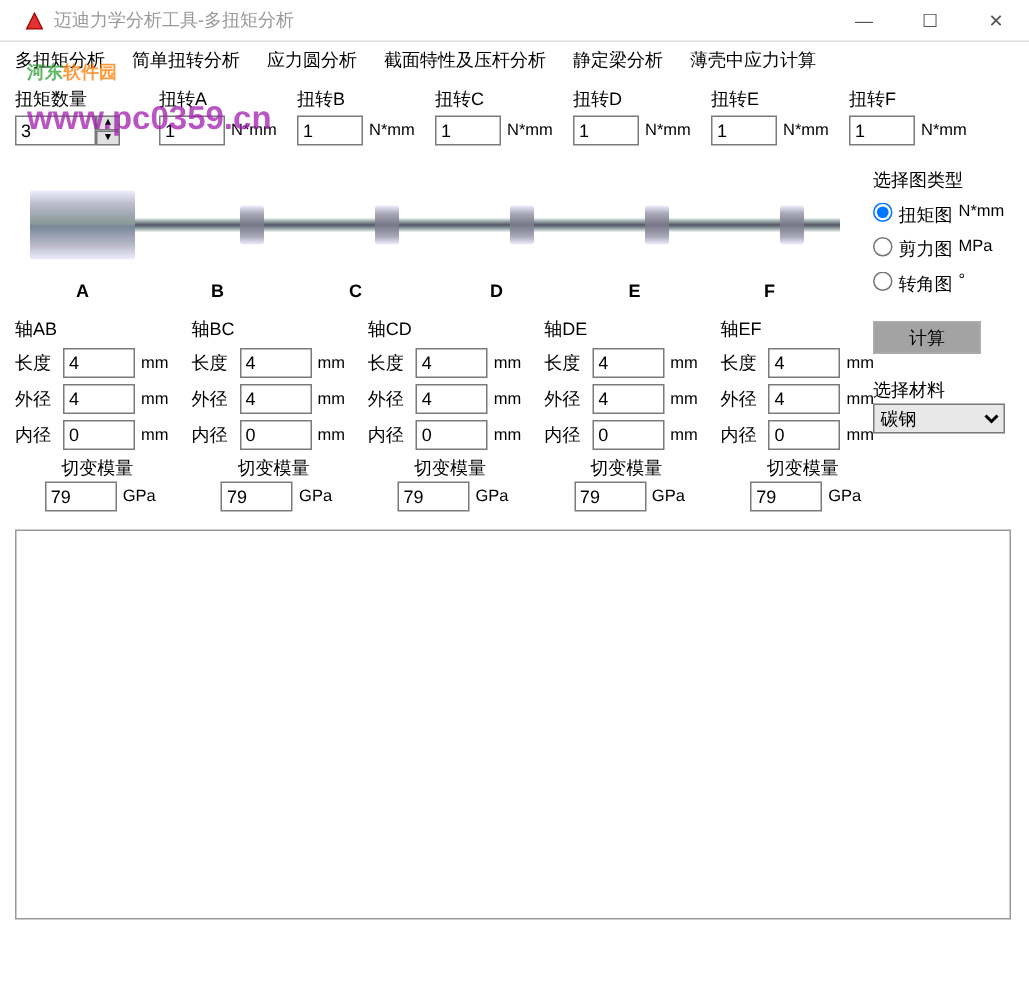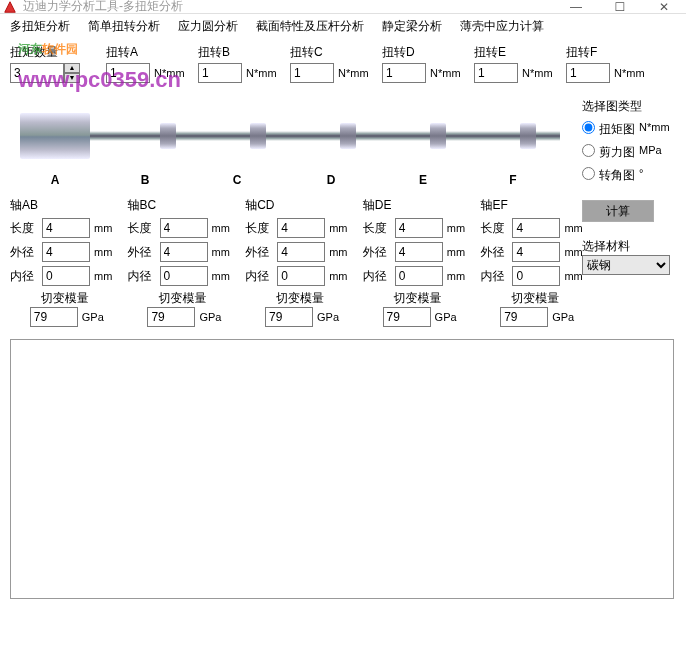--- a/index.html
+++ b/index.html
@@ -1,17 +1,17 @@
 <!DOCTYPE html>
 <html><head>
 <meta charset="utf-8">
 <style>
 *{box-sizing:border-box;margin:0;padding:0;font-family:"Microsoft YaHei",SimSun,Arial,sans-serif;font-size:12px}
 body{background:#fff;width:686px;height:656px;overflow:hidden;position:relative}
-.titlebar{height:14px;background:#fff;border-bottom:1px solid #e0e0e0;display:flex;align-items:center;padding-left:3px;color:#999}
+.titlebar{height:28px;background:#fff;border-bottom:1px solid #e0e0e0;display:flex;align-items:center;padding-left:16px;color:#999}
 .titlebar .icon{width:14px;height:14px;margin-right:6px;display:inline-block}
 .titlebar .sp{flex:1}
 .winbtn{width:44px;height:28px;display:flex;align-items:center;justify-content:center;color:#555}
 .menubar{height:24px;display:flex;align-items:center;padding:2px 10px;gap:18px}
 .menubar span{cursor:default}
 .content{padding:6px 10px;position:relative}
 .row1{display:flex;gap:10px;align-items:flex-start}
 .torque-count{width:86px}
 .lbl{display:block;margin-bottom:2px}
 .spin{display:flex;align-items:center}

